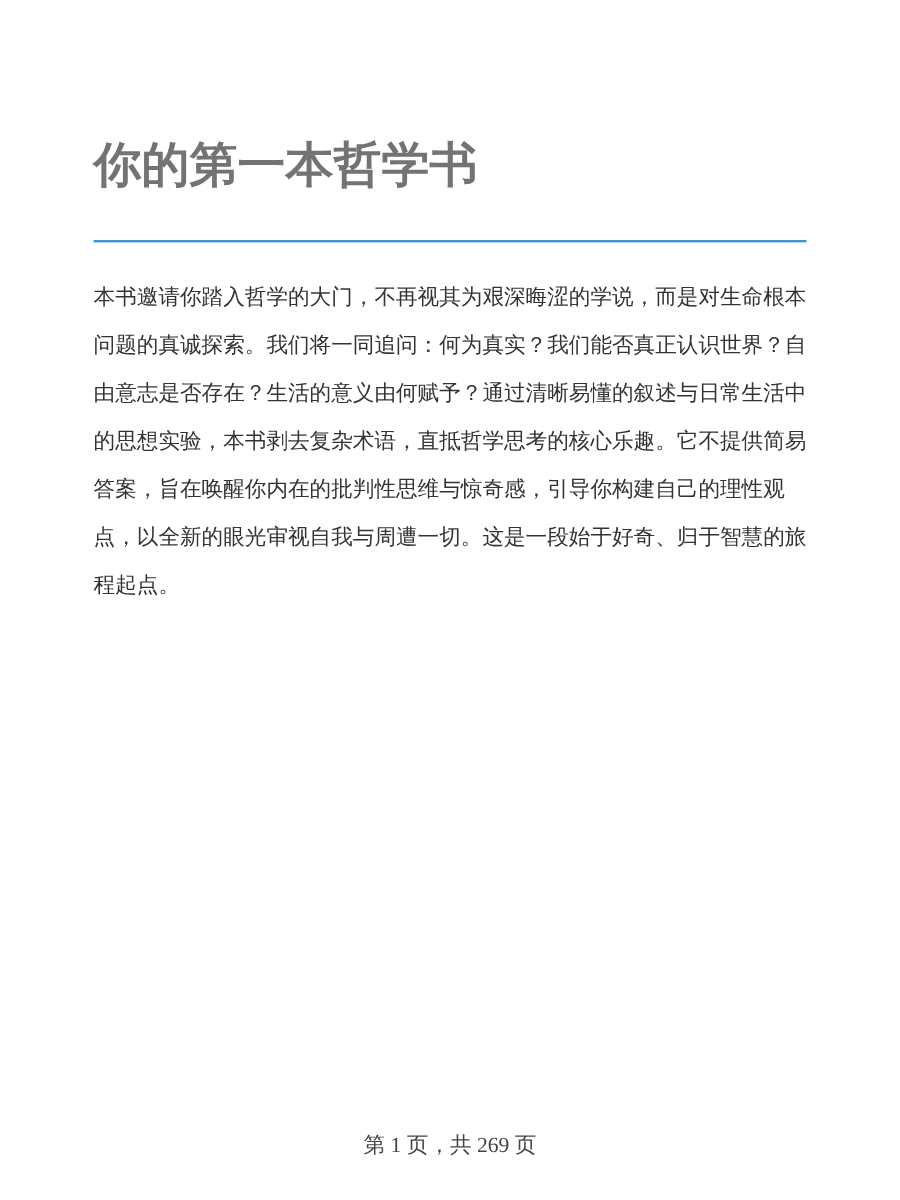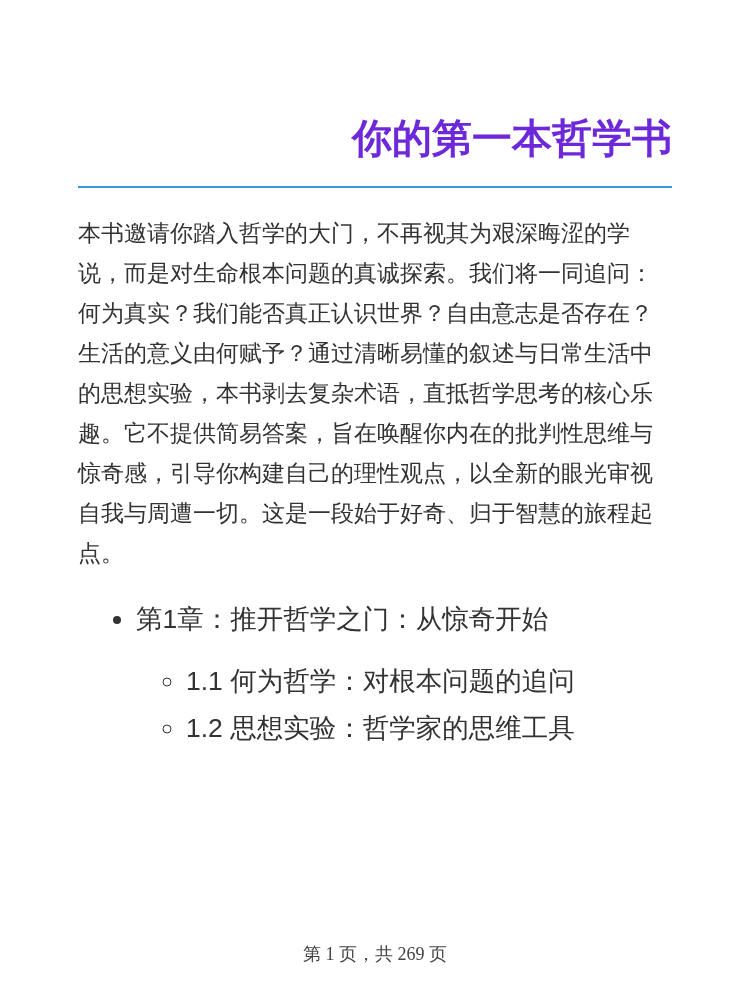--- a/index.html
+++ b/index.html
@@ -15,38 +15,37 @@
     font-family: "Liberation Sans", "DejaVu Sans", sans-serif;
   }
   .page {
     padding: 112px 78px 0 78px;
   }
   .book-title {
     margin: 0;
     font-size: 40px;
     font-weight: 700;
     line-height: 1.3;
-    color: #6d28d9;
-    padding-bottom: 22px;
+    color: #737373;
+    padding-bottom: 36px;
     border-bottom: 2px solid #3498db;
-    text-align: right;
   }
   .section-heading {
     margin: 30px 0 0 0;
     font-size: 31px;
     font-weight: 700;
     line-height: 40px;
     color: #e74c3c;
   }
   .section-heading.first {
     margin-top: 34px;
   }
   .abstract-body {
     margin: 25px 0 0 0;
-    font-size: 23px;
+    font-size: 18px;
     line-height: 40px;
     color: #333333;
     text-align: left;
     word-break: normal;
   }
   .toc-list {
     margin: 26px 0 0 0;
     padding-left: 58px;
     list-style-type: disc;
     font-size: 26.5px;
@@ -79,29 +78,16 @@
 <body>
 
 <div class="page">
 
   <h1 class="book-title">你的第一本哲学书</h1>
 
 
   <p class="abstract-body">本书邀请你踏入哲学的大门，不再视其为艰深晦涩的学说，而是对生命根本问题的真诚探索。我们将一同追问：何为真实？我们能否真正认识世界？自由意志是否存在？生活的意义由何赋予？通过清晰易懂的叙述与日常生活中的思想实验，本书剥去复杂术语，直抵哲学思考的核心乐趣。它不提供简易答案，旨在唤醒你内在的批判性思维与惊奇感，引导你构建自己的理性观点，以全新的眼光审视自我与周遭一切。这是一段始于好奇、归于智慧的旅程起点。</p>
 
 
-  <ul class="toc-list">
-    <li>
-      <span>第1章：推开哲学之门：从惊奇开始</span>
-      <ul class="toc-sublist">
-        <li>
-          <span>1.1 何为哲学：对根本问题的追问</span>
-        </li>
-        <li>
-          <span>1.2 思想实验：哲学家的思维工具</span>
-        </li>
-      </ul>
-    </li>
-  </ul>
 
 </div>
 
 <div class="page-footer">第 1 页，共 269 页</div>
 
 </body></html>

